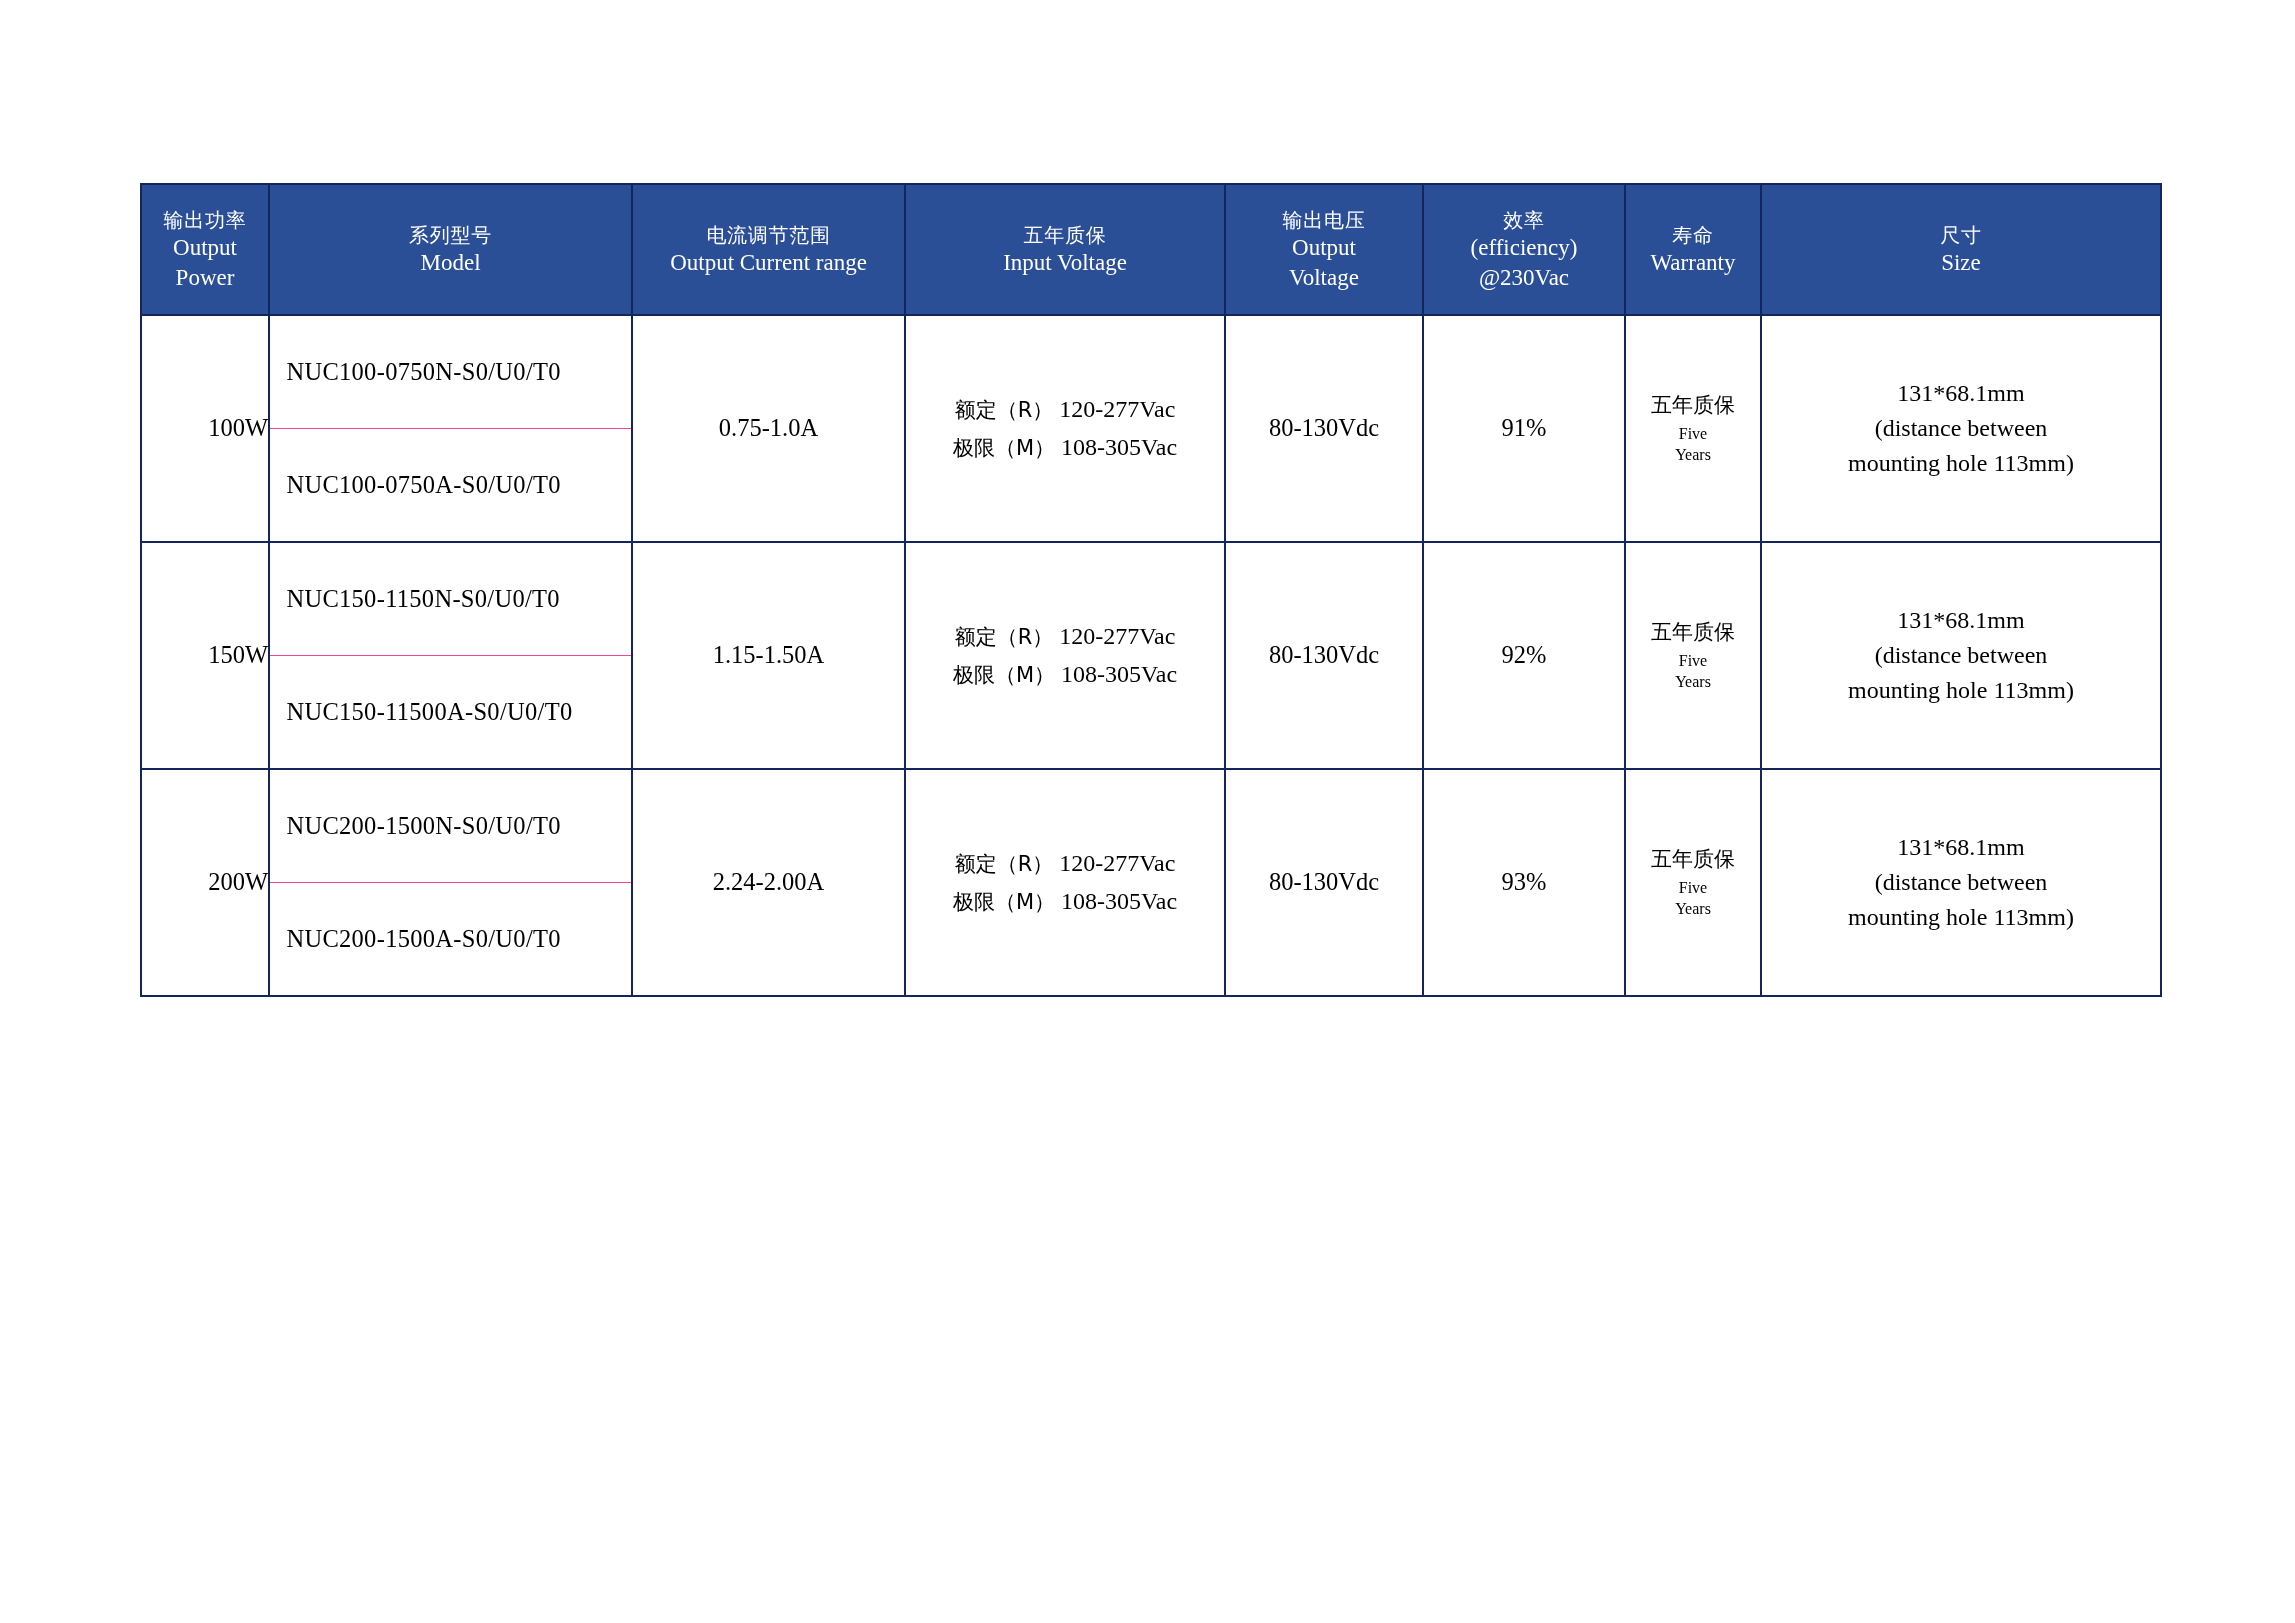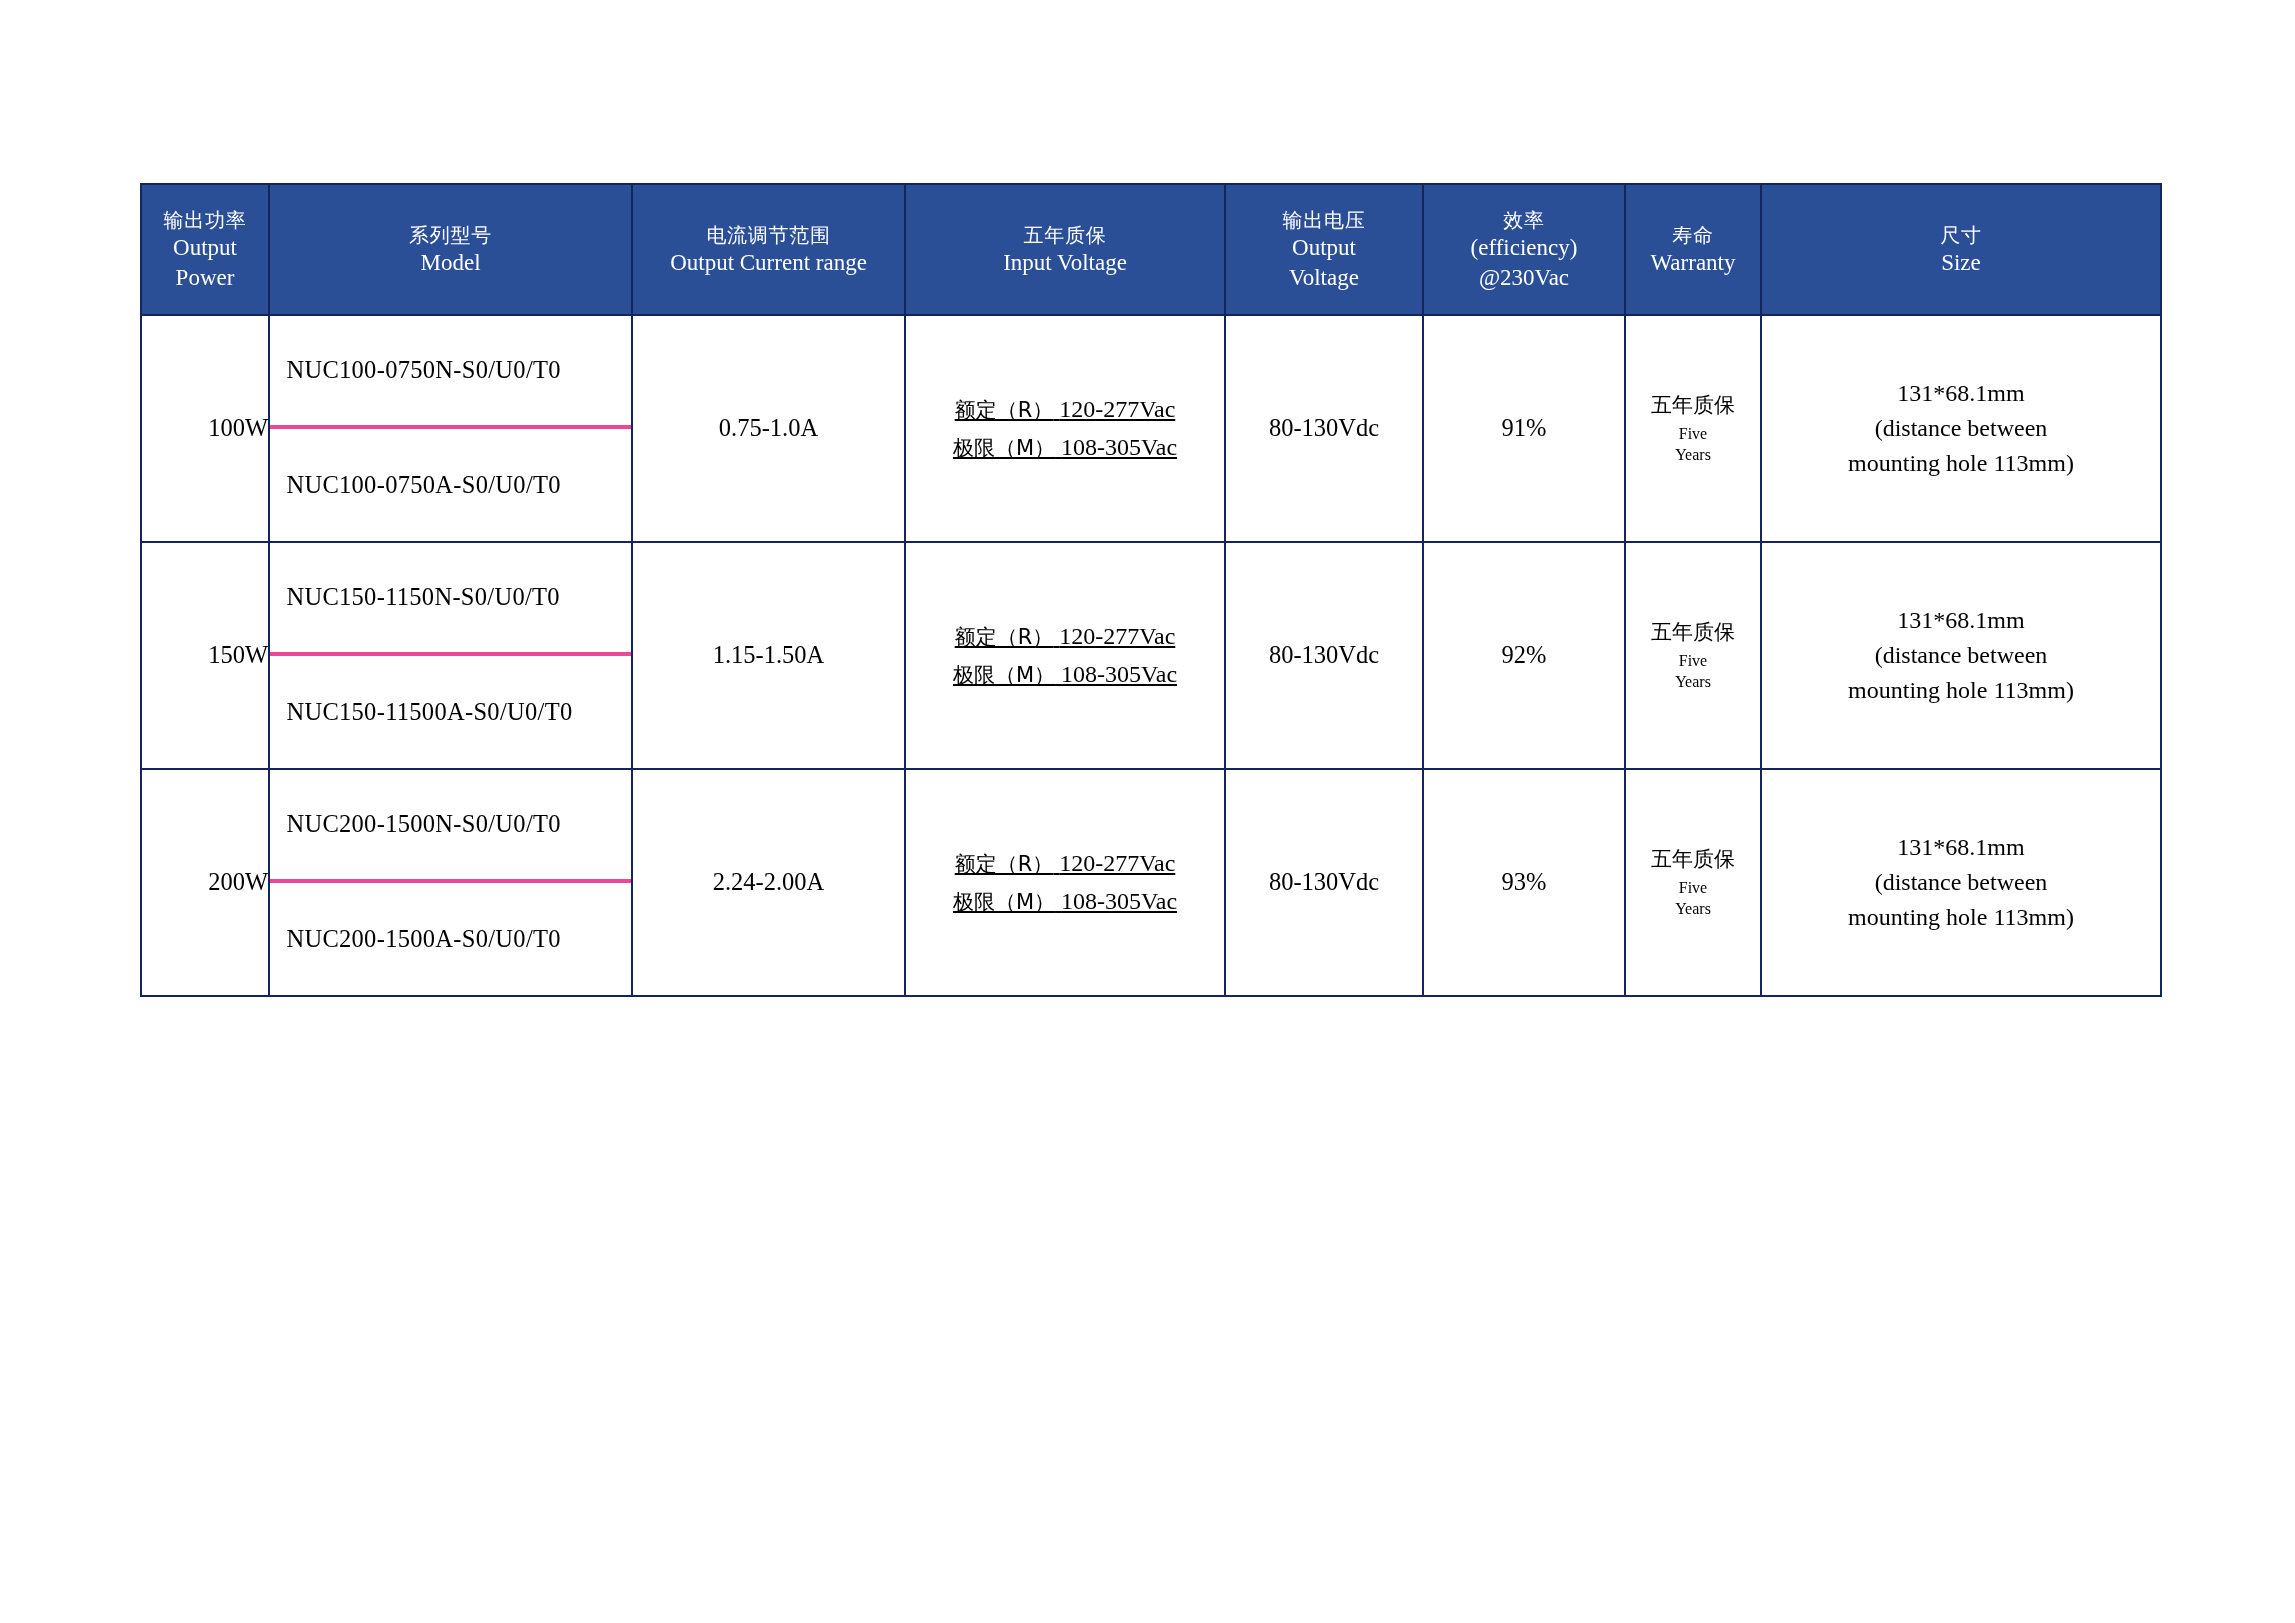--- a/index.html
+++ b/index.html
@@ -80,26 +80,25 @@
     flex: 1 1 50%;
     display: flex;
     align-items: center;
     justify-content: flex-start;
     padding-left: 16.4px;
     font-size: 24.5px;
     letter-spacing: 0.3px;
     box-sizing: border-box;
   }
   .model-row.top {
-    border-bottom: 4px solid #ec4899;
+    border-bottom: 1px solid #ec4899;
   }
   .voltage-cell {
     text-align: left;
     padding-left: 23px;
-    text-decoration: underline;
   }
   .voltage-line {
     display: block;
     white-space: nowrap;
     font-size: 24px;
     line-height: 1.55;
   }
   .voltage-line .cn {
     font-family: "DejaVu Sans", sans-serif;
     font-size: 21px;

